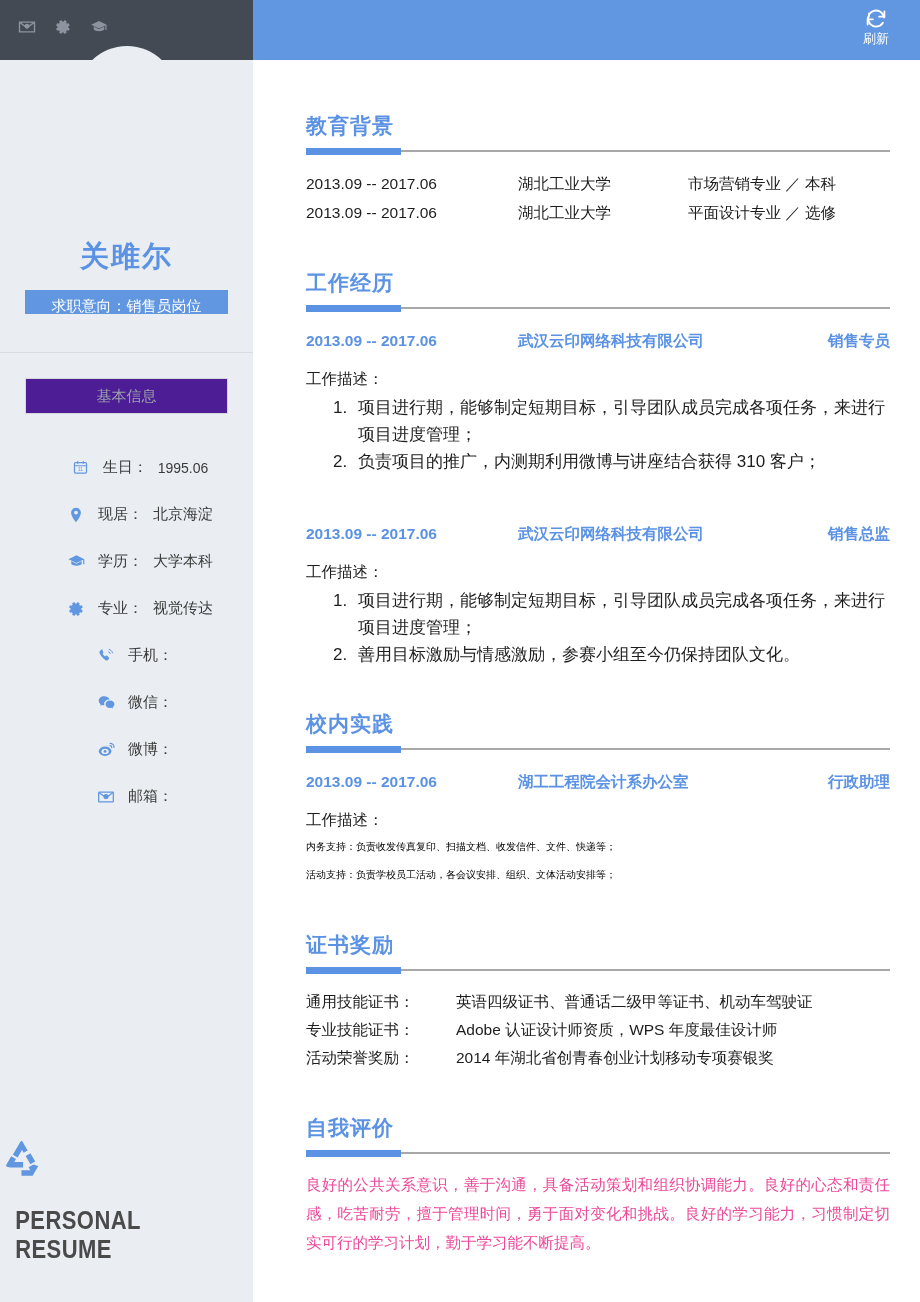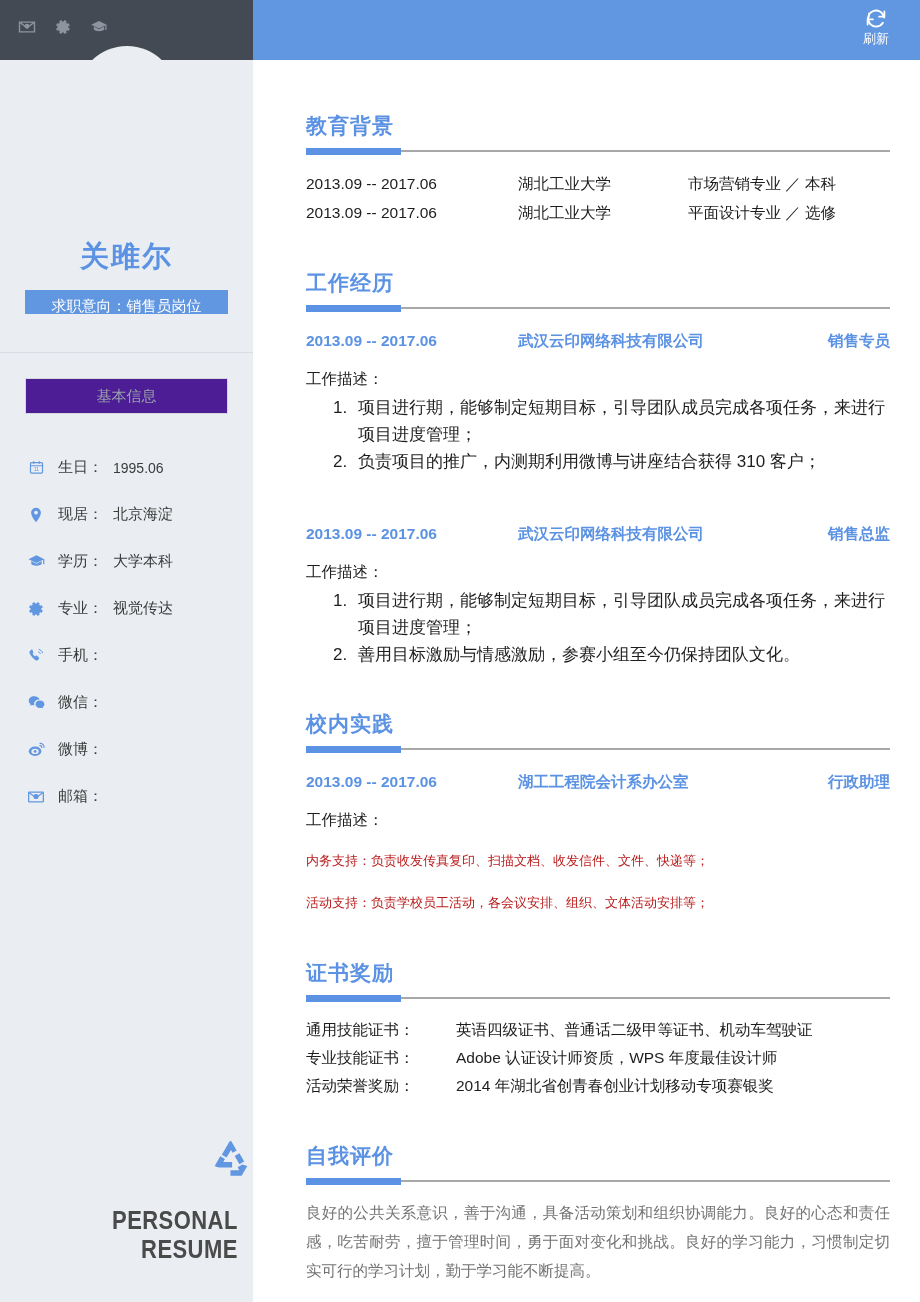--- a/index.html
+++ b/index.html
@@ -123,20 +123,21 @@
   .info-list {
     margin: 30px 0 0 0;
     padding: 0;
     list-style: none;
   }
   .info-item {
     display: flex;
     align-items: center;
     height: 47px;
     padding-left: 26px;
+    justify-content: center;
   }
   .info-icon {
     width: 20px;
     height: 20px;
     flex: 0 0 20px;
     color: #6196e0;
     margin-right: 12px;
     display: flex;
     align-items: center;
     justify-content: center;
@@ -151,21 +152,21 @@
     font-size: 15px;
     margin-left: 10px;
     white-space: nowrap;
   }
   .info-value.num { font-size: 14px; }
   .footer-brand {
     position: absolute;
     bottom: 38px;
     left: 0;
     width: 253px;
-    text-align: right;
+    text-align: left;
   }
   .recycle-icon { color: #6196e0; display: block; margin: 0 auto 22px auto; }
   .brand-text {
     font-family: "Liberation Sans Narrow", "Liberation Sans", sans-serif;
     font-weight: bold;
     font-size: 25px;
     letter-spacing: 0.5px;
     color: #4a4a4a;
     transform: scaleX(0.88);
   }
@@ -247,45 +248,44 @@
   ol.desc-list {
     margin: 2px 0 0 0;
     padding-left: 46px;
     font-size: 17px;
     color: #1d1d1d;
     line-height: 27px;
   }
   ol.desc-list li { padding-left: 6px; margin: 0; }
   .plain-lines { margin-top: 0; }
   .plain-lines div {
-    font-size: 13px;
-    color: #b91c1c;
+    font-size: 10px;
+    color: #000000;
     line-height: 28px;
-    margin-top: 14px;
   }
 
   
   .cert-table {
     margin-top: 14px;
     border-collapse: collapse;
   }
   .cert-table td {
     font-size: 15.5px;
     color: #1d1d1d;
     line-height: 28px;
     padding: 0;
     white-space: nowrap;
   }
   .cert-key { width: 150px; }
 
   
   .eval-text {
     margin-top: 13px;
     font-size: 15.5px;
-    color: #737373;
+    color: #ec4899;
     line-height: 29px;
     text-align: justify;
   }
 
   .gap-lg { height: 42px; }
   .gap-md { height: 30px; }
   .pad-top { padding-top: 52px; }
 </style>
 </head>
 <body>

